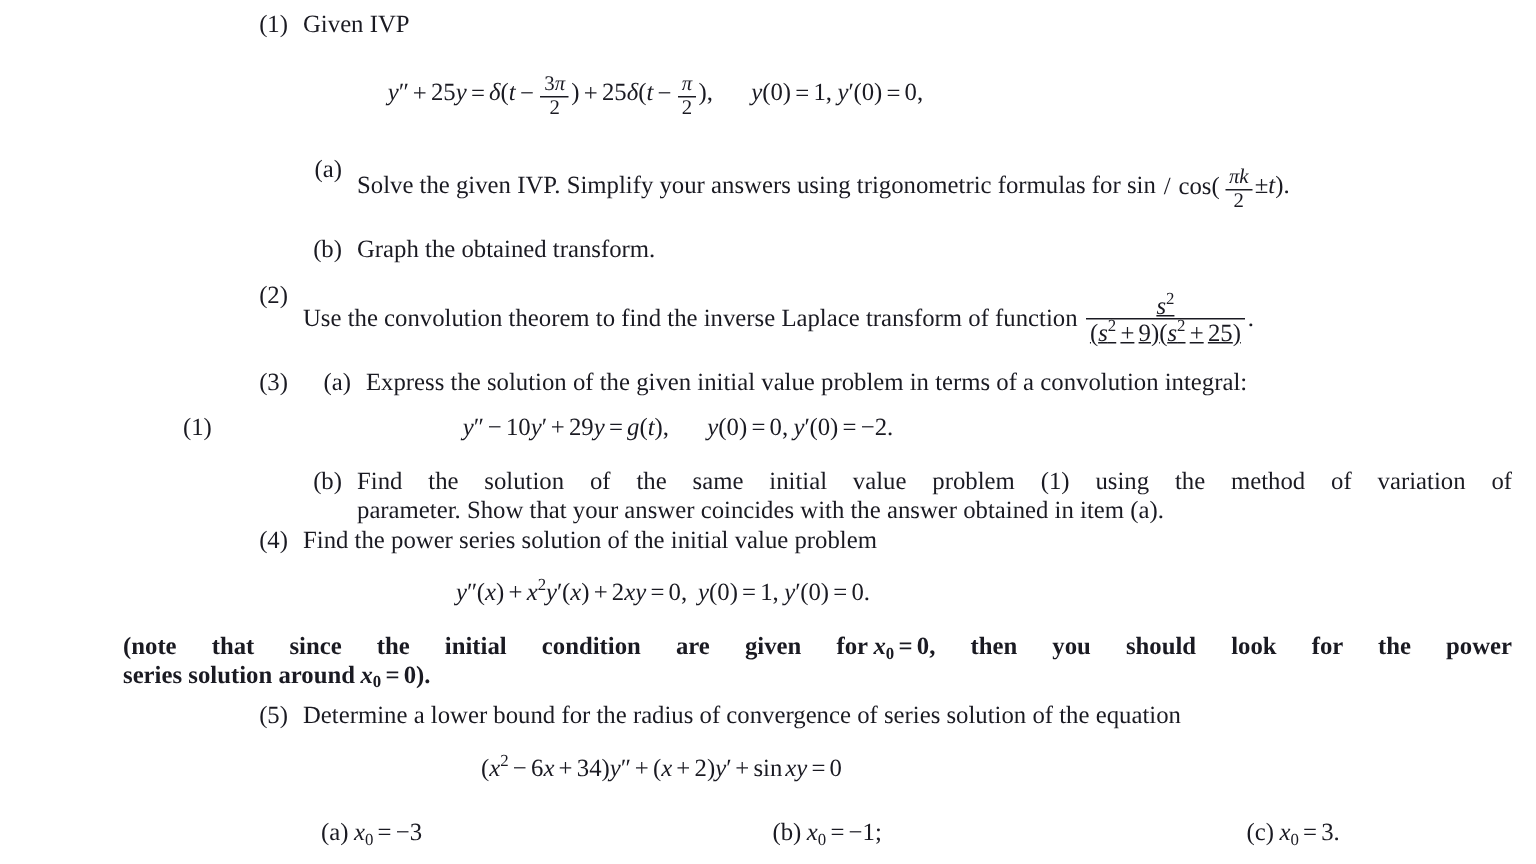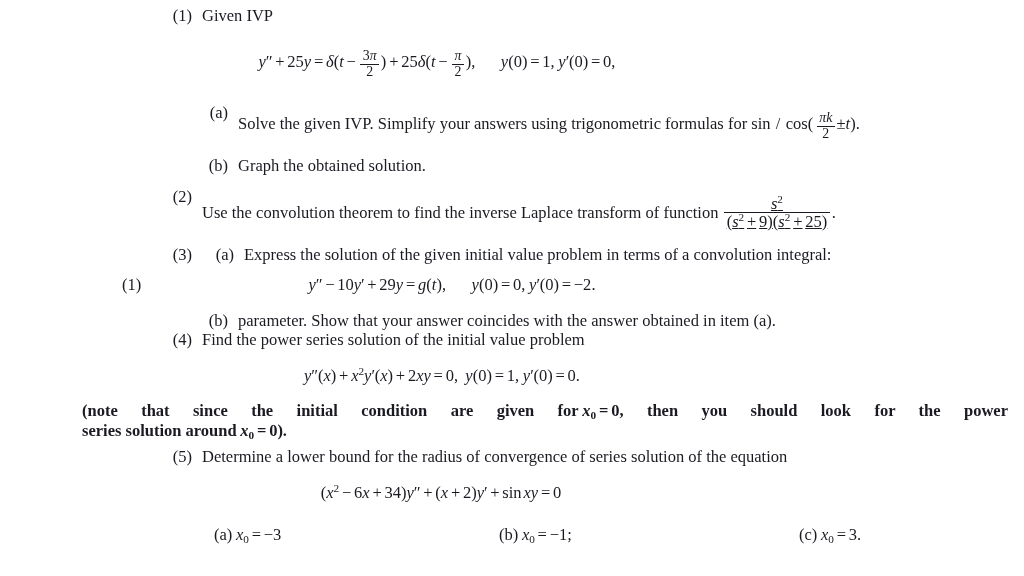--- a/index.html
+++ b/index.html
@@ -77,20 +77,21 @@
     font-style: normal;
   }
 
   .para { text-align: justify; }
   .hang { padding-left: 82px; padding-right: 16px; font-weight: bold; }
 
   .row3 {
     display: flex;
     padding-left: 214px;
     padding-right: 30px;
+    gap: 16px;
   }
   .row3 > div { flex: none; }
   .col-a { width: 285px; }
   .col-b { width: 300px; }
   .gap-sm { height: 7px; }
   .gap-md { height: 11px; }
   .gap-lg { height: 16px; }
 </style>
 </head>
 <body>
@@ -117,21 +118,21 @@
     <div class="body-col" style="padding-right:9px;">
       <span>Solve the given IVP. Simplify your answers using trigonometric formulas for sin</span><span class="thin"></span><span class="opt">/</span><span class="thin"></span><span class="fnname">cos(</span><span class="frac"><span class="num"><span class="mi">π</span><span class="mi">k</span></span><span class="den"><span class="mn">2</span></span></span><span class="mo">±</span><span class="mi">t</span><span>).</span>
     </div>
   </div>
 
   <div class="gap-sm"></div>
 
   <div class="item lvl2">
     <div class="marker">(b)</div>
     <div class="body-col">
-      <span>Graph the obtained solution.</span>
+      <span>Graph the obtained transform.</span>
     </div>
   </div>
 
   <div class="gap-md"></div>
 
   <div class="item lvl1">
     <div class="marker">(2)</div>
     <div class="body-col">
       <span>Use the convolution theorem to find the inverse Laplace transform of function</span><span class="thin"></span><span class="frac big"><span class="num"><span class="mi">s</span><sup class="exp">2</sup></span><span class="den"><span class="mo">(</span><span class="mi">s</span><sup class="exp">2</sup><span class="op">+</span><span class="mn">9</span><span class="mo">)</span><span class="mo">(</span><span class="mi">s</span><sup class="exp">2</sup><span class="op">+</span><span class="mn">25</span><span class="mo">)</span></span></span><span>.</span>
     </div>
@@ -154,20 +155,21 @@
   <div class="eq eq-tagged" style="padding-right:120px;">
     <span class="eq-tag">(1)</span>
     <span class="mi">y</span><span class="prime">″</span><span class="op">−</span><span class="mn">10</span><span class="mi">y</span><span class="prime">′</span><span class="op">+</span><span class="mn">29</span><span class="mi">y</span><span class="op">=</span><span class="mi">g</span><span class="mo">(</span><span class="mi">t</span><span class="mo">)</span><span class="mo">,</span><span class="qquad"></span><span class="mi">y</span><span class="mo">(</span><span class="mn">0</span><span class="mo">)</span><span class="op">=</span><span class="mn">0</span><span class="mo">,</span><span class="thin"></span><span class="mi">y</span><span class="prime">′</span><span class="mo">(</span><span class="mn">0</span><span class="mo">)</span><span class="op">=</span><span class="mn">−2</span><span class="mo">.</span>
   </div>
 
   <div class="gap-lg"></div>
 
   <div class="item lvl2" style="padding-right:16px;">
     <div class="marker">(b)</div>
     <div class="body-col">
+      <div class="para" style="text-align:justify; text-align-last:justify;">Find the solution of the same initial value problem (1) using the method of variation of</div>
       <div>parameter. Show that your answer coincides with the answer obtained in item (a).</div>
     </div>
   </div>
 
   <div class="item lvl1">
     <div class="marker">(4)</div>
     <div class="body-col">
       <span>Find the power series solution of the initial value problem</span>
     </div>
   </div>

